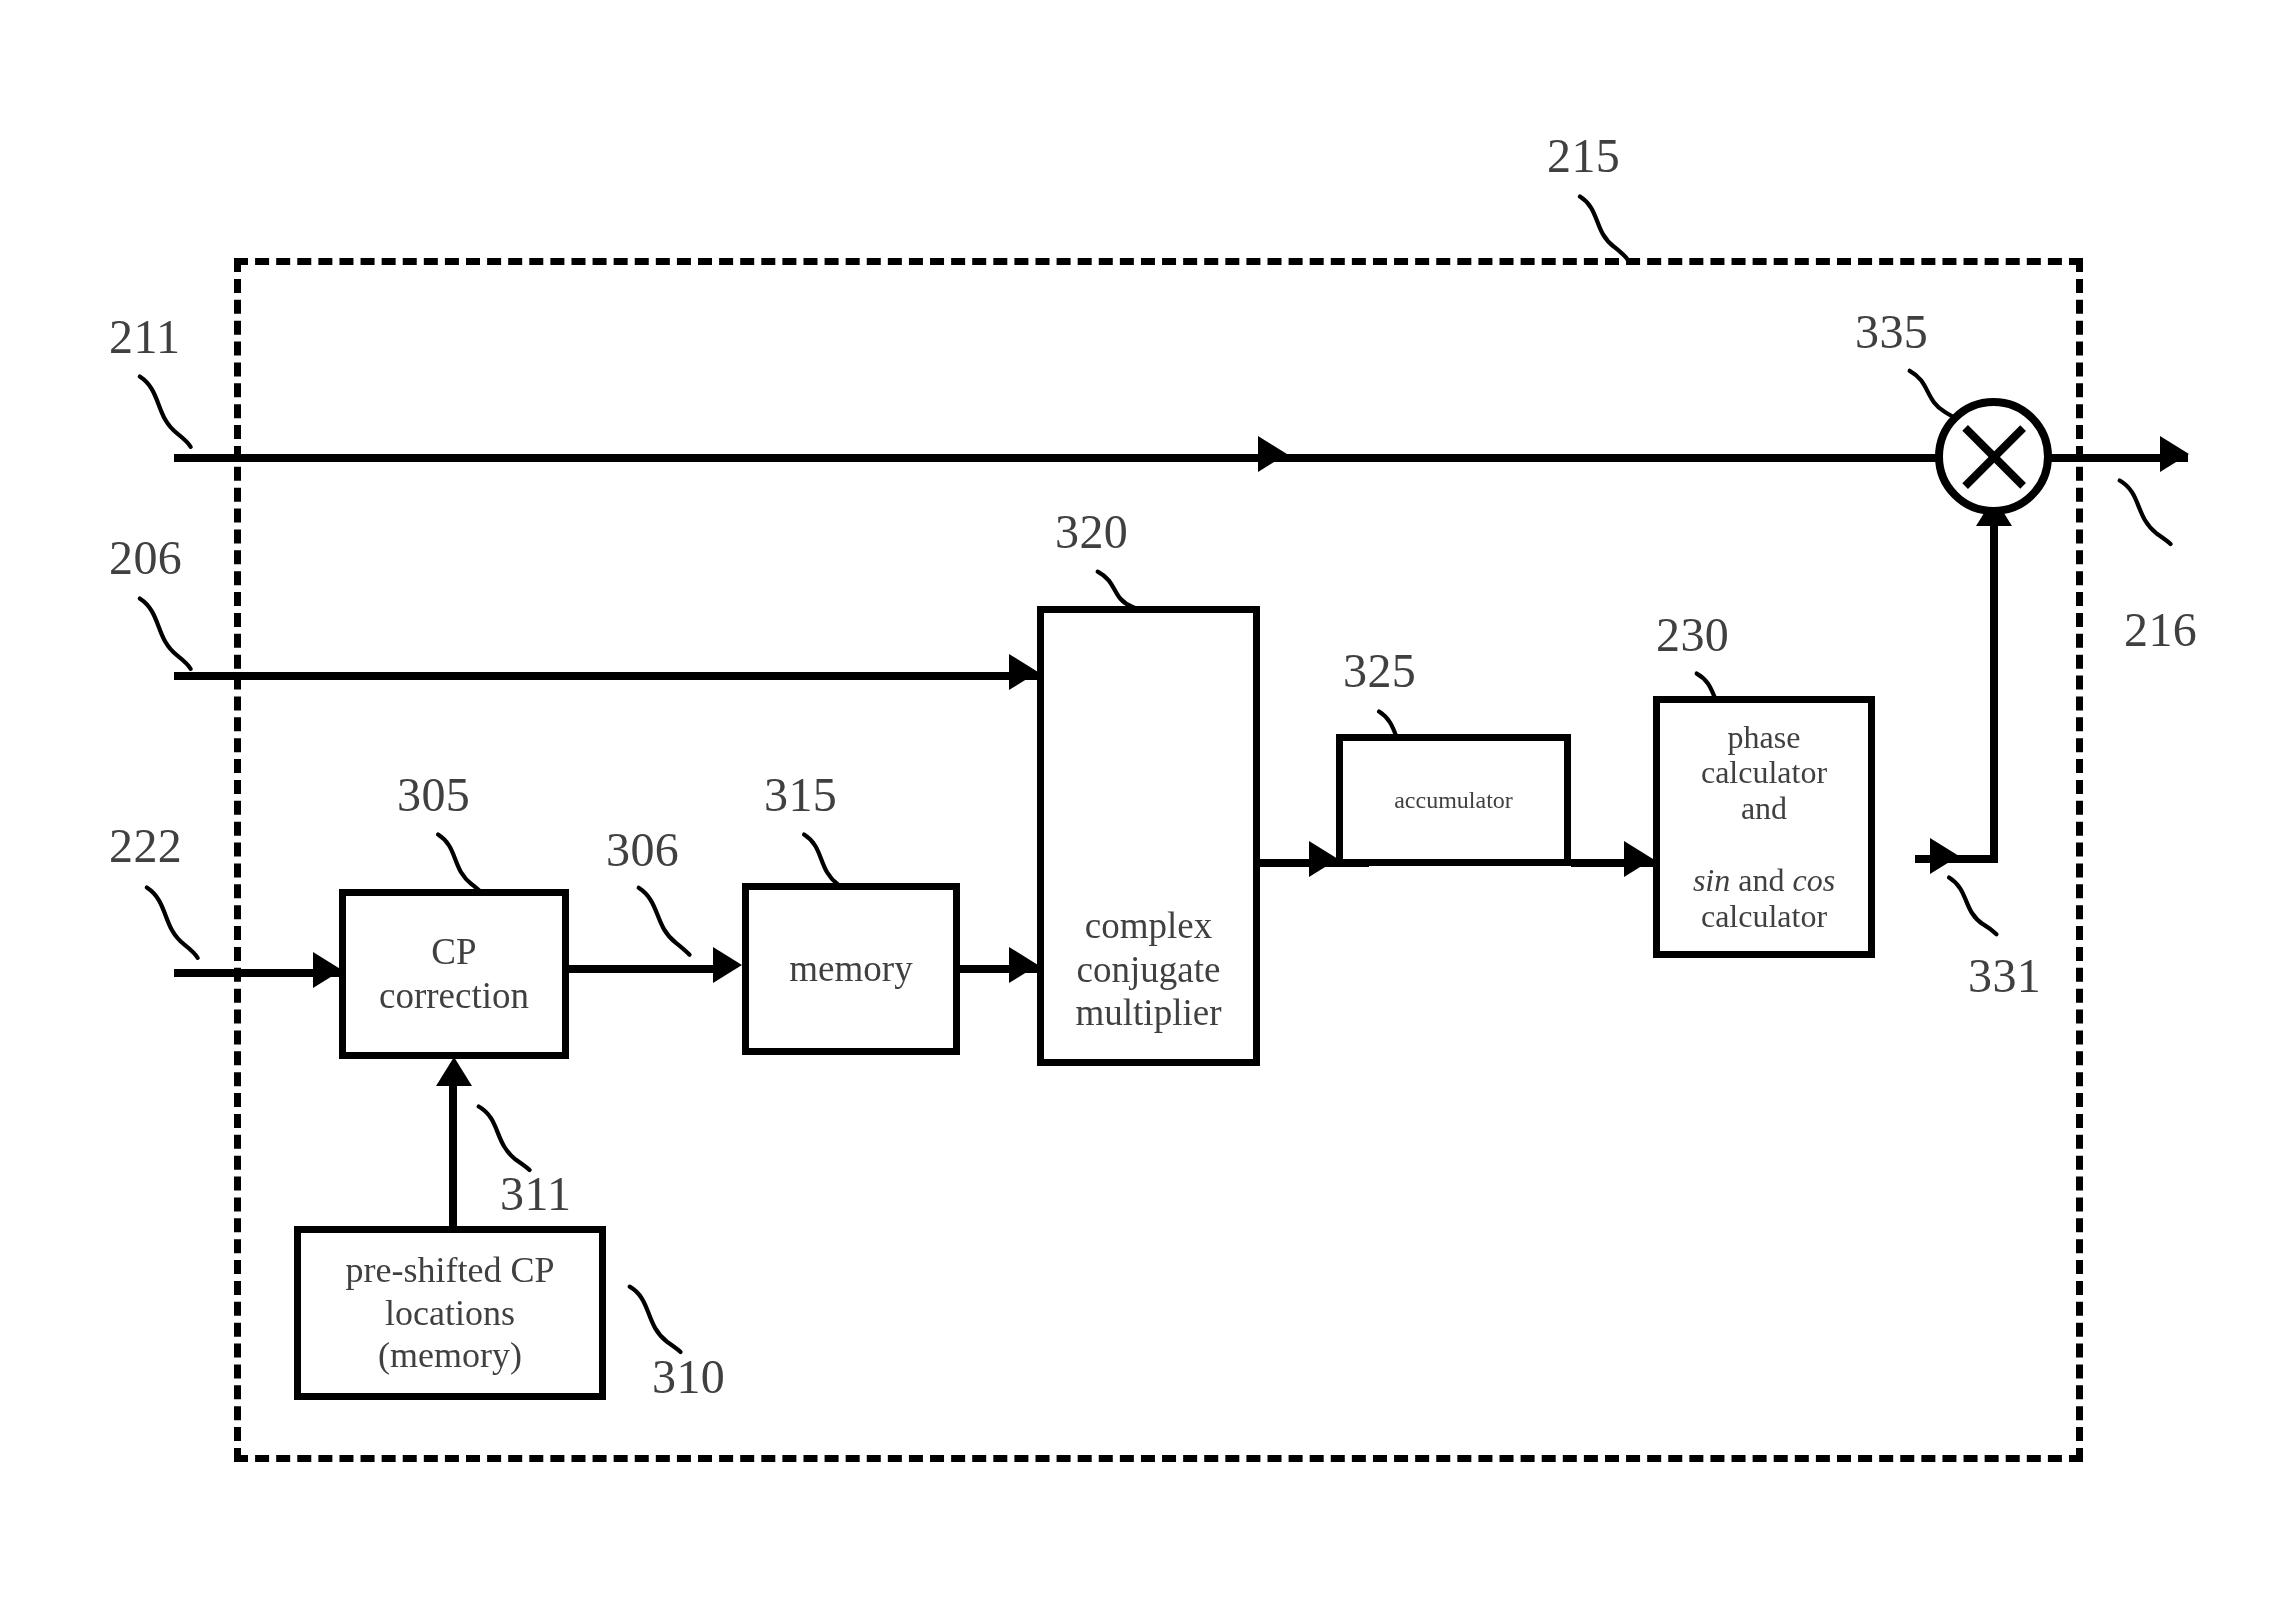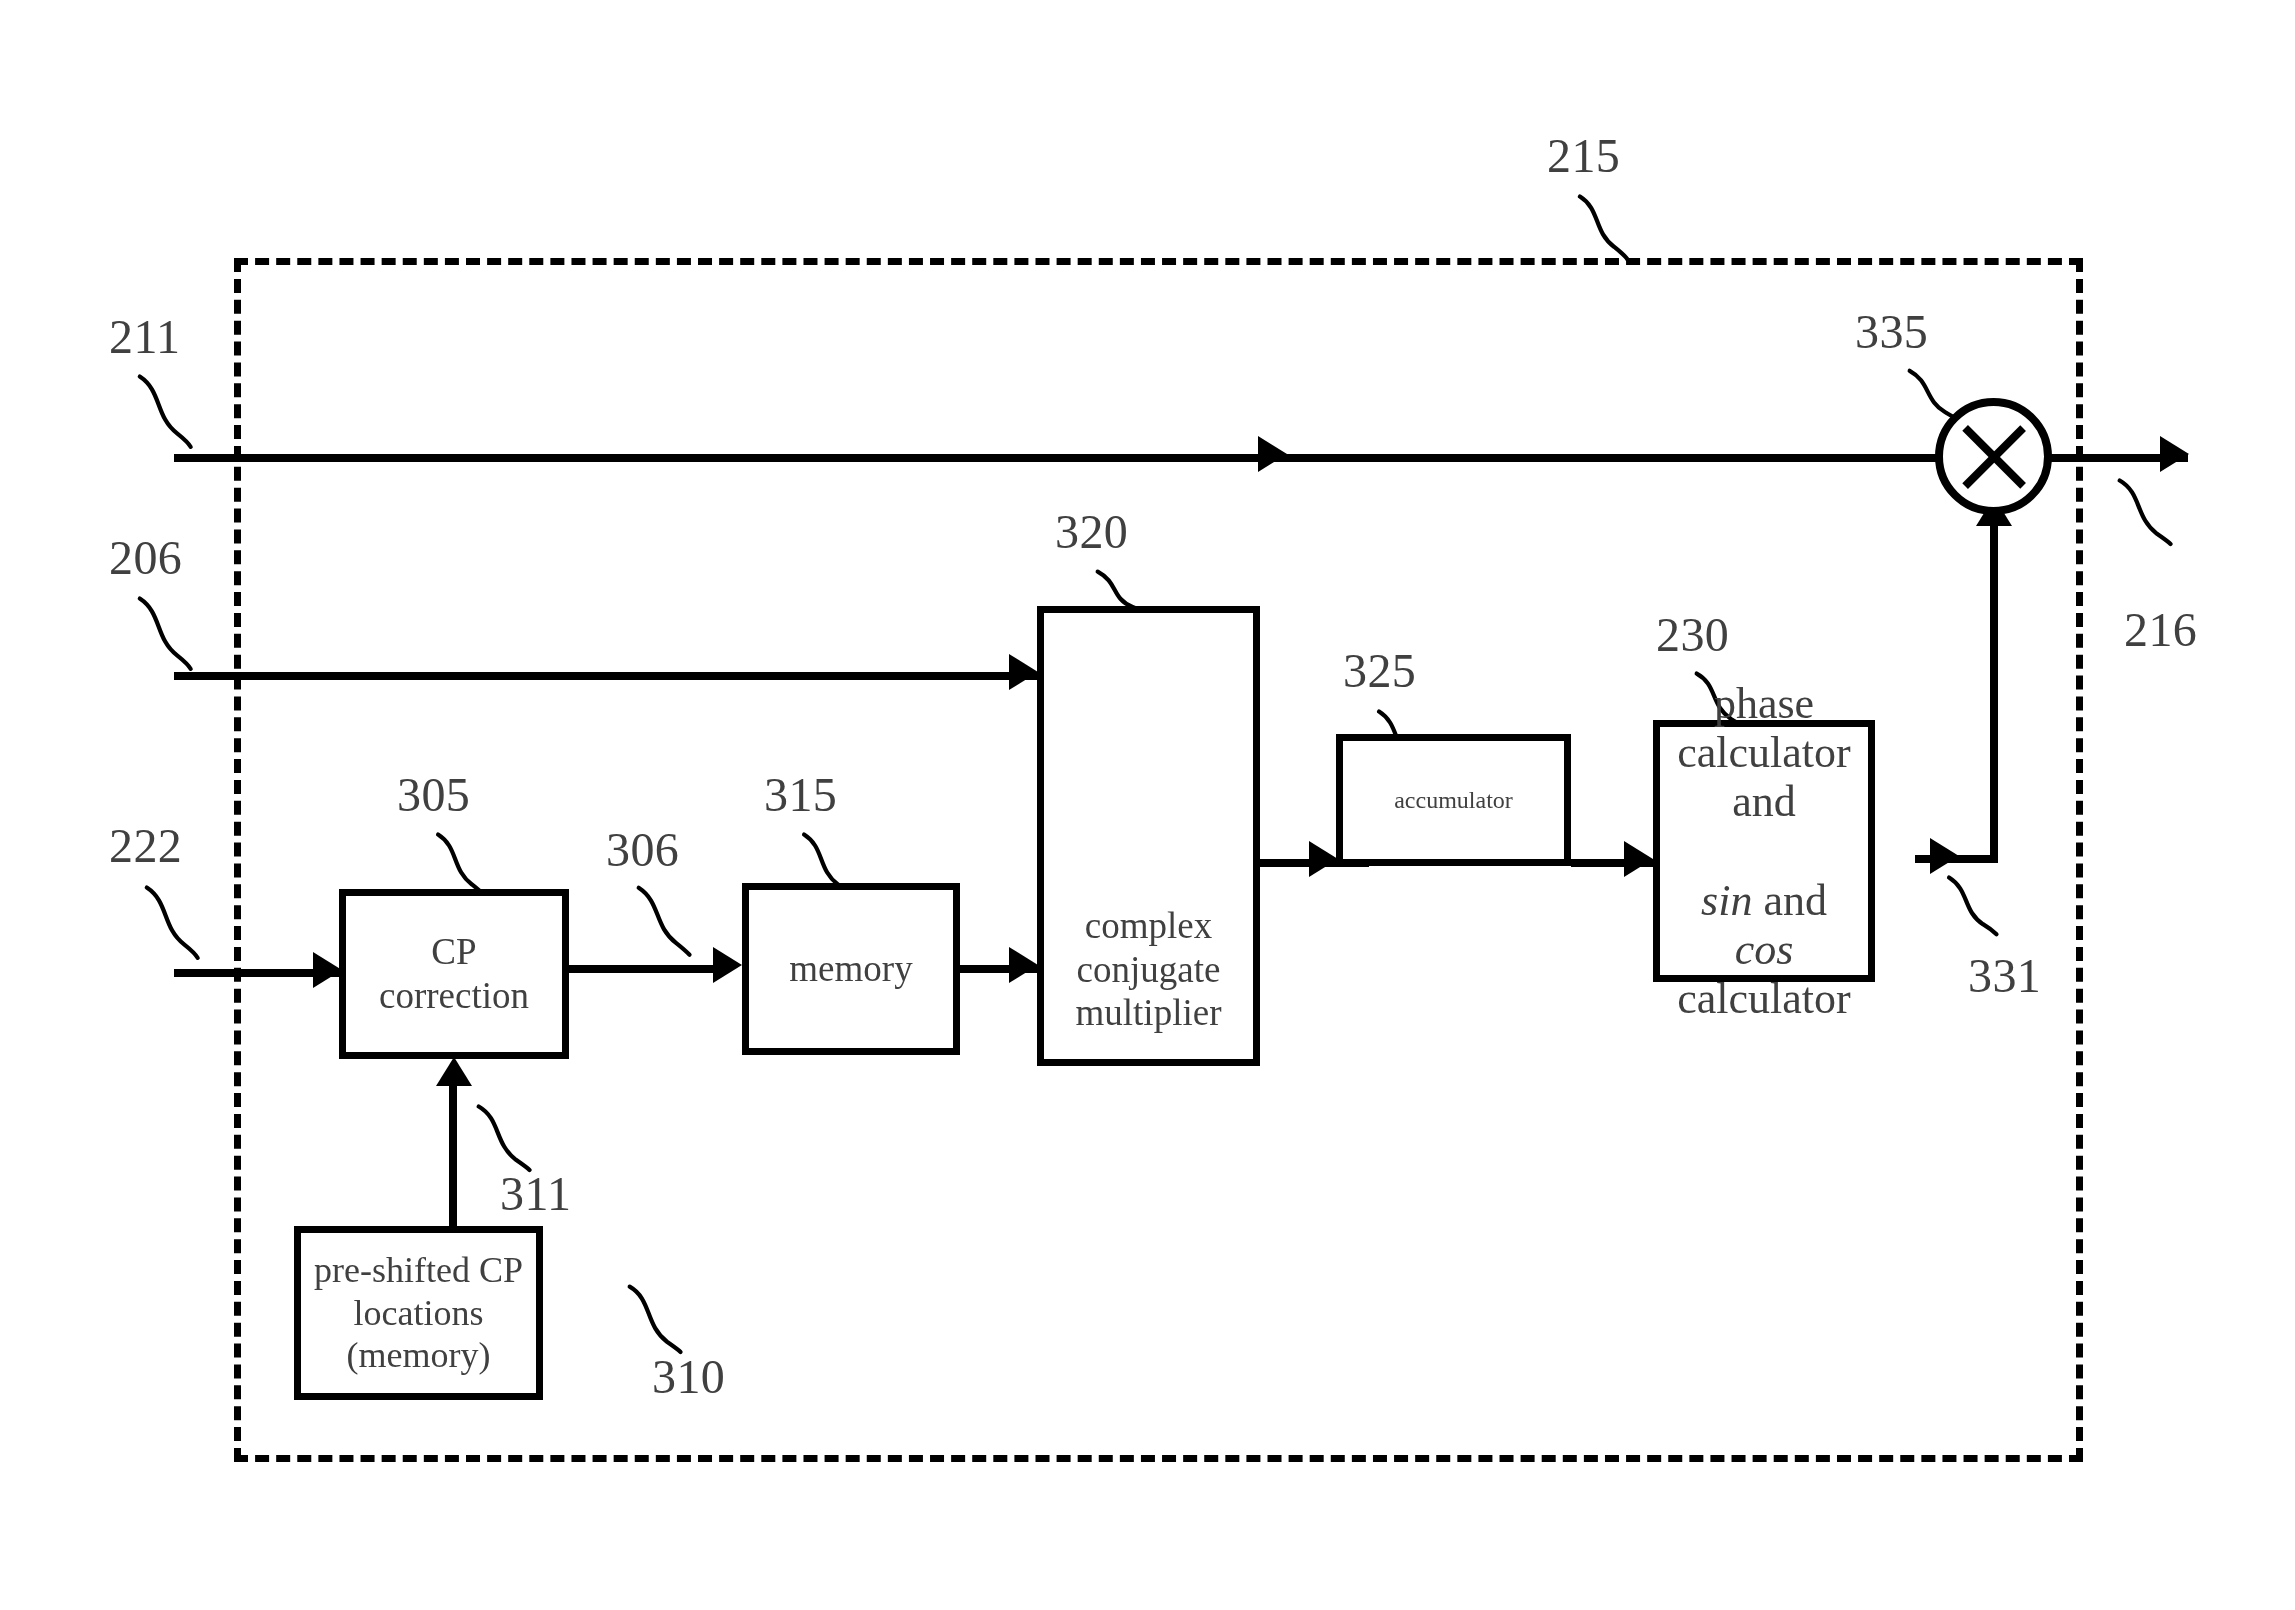--- a/index.html
+++ b/index.html
@@ -195,21 +195,21 @@
   <div class="block small-pad" style="left:1336px; top:734px; width:235px; height:132px; font-size:24px;">accumulator</div>
 
   <div class="wire-h" style="left:1571px; top:859px; width:128px;"></div>
   <div class="arrow-r" style="left:1624px; top:841px;"></div>
 
   <div class="ref" style="left:1656px; top:611px;">230</div>
   <svg class="leader" style="left:1695px; top:671px; width:60px; height:60px;" viewBox="0 0 70 70" width="60" height="60">
     <path d="M 2 3 C 26 16, 18 40, 42 56 C 52 62, 56 65, 58 67"></path>
   </svg>
 
-  <div class="block" style="left:1653px; top:720px; width:222px; height:262px; flex-direction:column; font-size:44px; line-height:1.12;">
+  <div class="block" style="left:1653px; top:696px; width:222px; height:262px; flex-direction:column; font-size:32px; line-height:1.12;">
     <span>phase</span>
     <span>calculator</span>
     <span>and</span>
     <span>
       <span class="italic">sin</span><span> and </span><span class="italic">cos</span>
     </span>
     <span>calculator</span>
   </div>
 
   <div class="wire-h" style="left:1915px; top:855px; width:83px;"></div>
@@ -241,21 +241,21 @@
   </svg>
 
   <div class="wire-v" style="left:449px; top:1085px; height:143px;"></div>
   <div class="arrow-u" style="left:436px; top:1057px;"></div>
 
   <div class="ref" style="left:500px; top:1170px;">311</div>
   <svg class="leader" style="left:477px; top:1104px; width:61px; height:66px;" viewBox="0 0 72 78" width="61" height="66">
     <path d="M 2 3 C 28 18, 20 46, 46 66 C 56 73, 60 76, 62 78"></path>
   </svg>
 
-  <div class="block" style="left:294px; top:1226px; width:249px; height:174px; font-size:36px;">pre-shifted CP
+  <div class="block" style="left:294px; top:1226px; width:312px; height:174px; font-size:36px;">pre-shifted CP
 locations
 (memory)</div>
 
   <div class="ref" style="left:652px; top:1353px;">310</div>
   <svg class="leader" style="left:628px; top:1284px; width:61px; height:68px;" viewBox="0 0 72 80" width="61" height="68">
     <path d="M 2 3 C 28 18, 20 48, 46 68 C 56 75, 60 78, 62 80"></path>
   </svg>
 
 </div>
 

